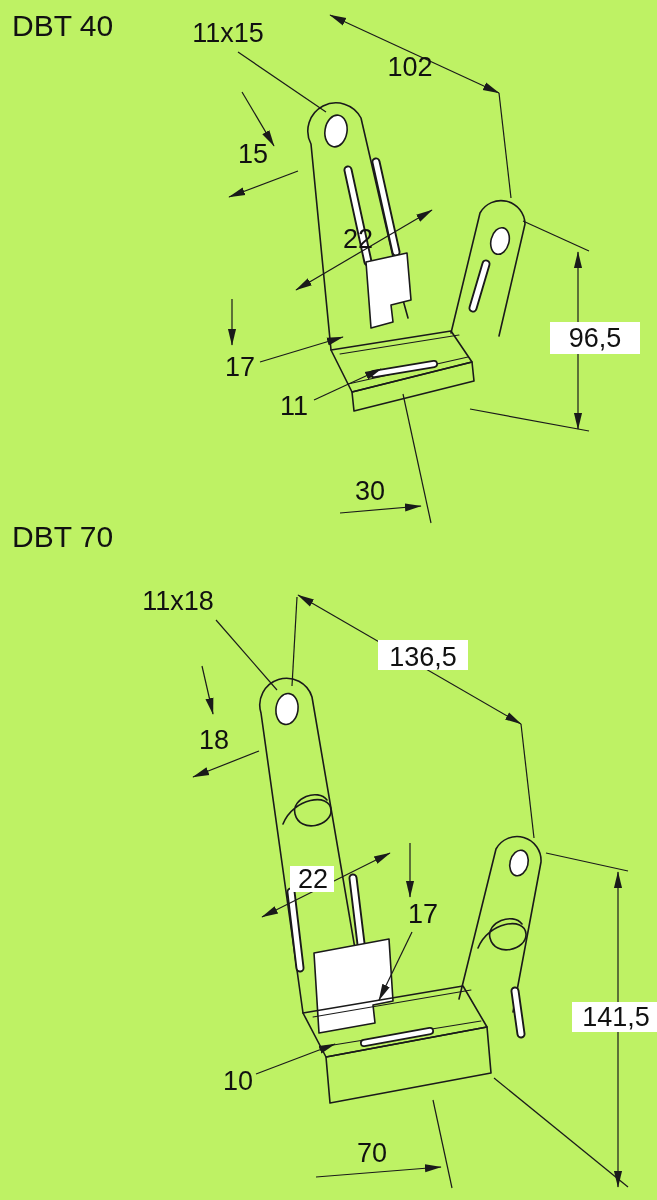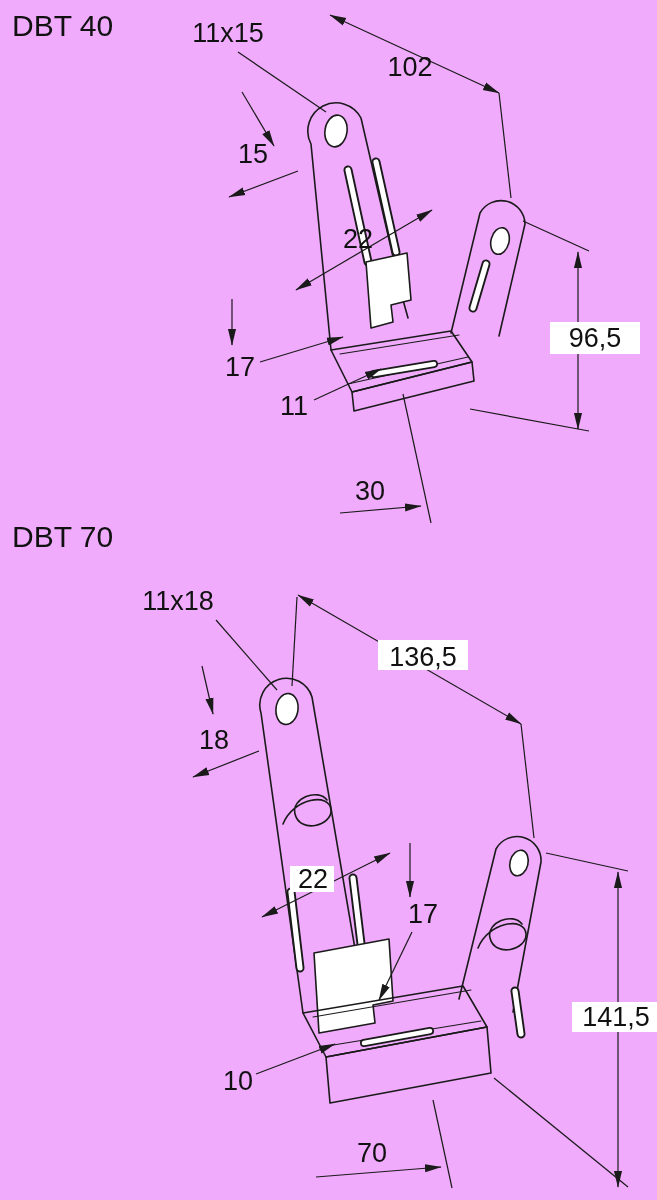--- a/index.html
+++ b/index.html
@@ -1,16 +1,16 @@
 <!DOCTYPE html>
 <html><head>
 <meta charset="utf-8">
 <style>
   html,body{margin:0;padding:0;background:#ffffff;width:657px;height:1200px;overflow:hidden;}
-  .canvas{width:657px;height:1200px;background:#f0abfc;}
+  .canvas{width:657px;height:1200px;background:#bef264;}
   svg{display:block;}
   text{font-family:"Liberation Sans", sans-serif;font-size:27px;}
   .title{font-size:30px;}
   .part{fill:none;stroke-width:1.6;stroke-linejoin:round;stroke-linecap:round;}
   .thin{stroke-width:1.1;}
   .hole{fill:#ffffff;stroke-width:1.6;}
   .cut{fill:#ffffff;stroke-width:1.6;stroke-linejoin:round;}
   .slot-outer{fill:none;stroke-width:9;stroke-linecap:round;}
   .slot-inner{fill:none;stroke:#ffffff;stroke-width:5.2;stroke-linecap:round;}
   .bslot-outer{fill:none;stroke-width:8;stroke-linecap:round;}

